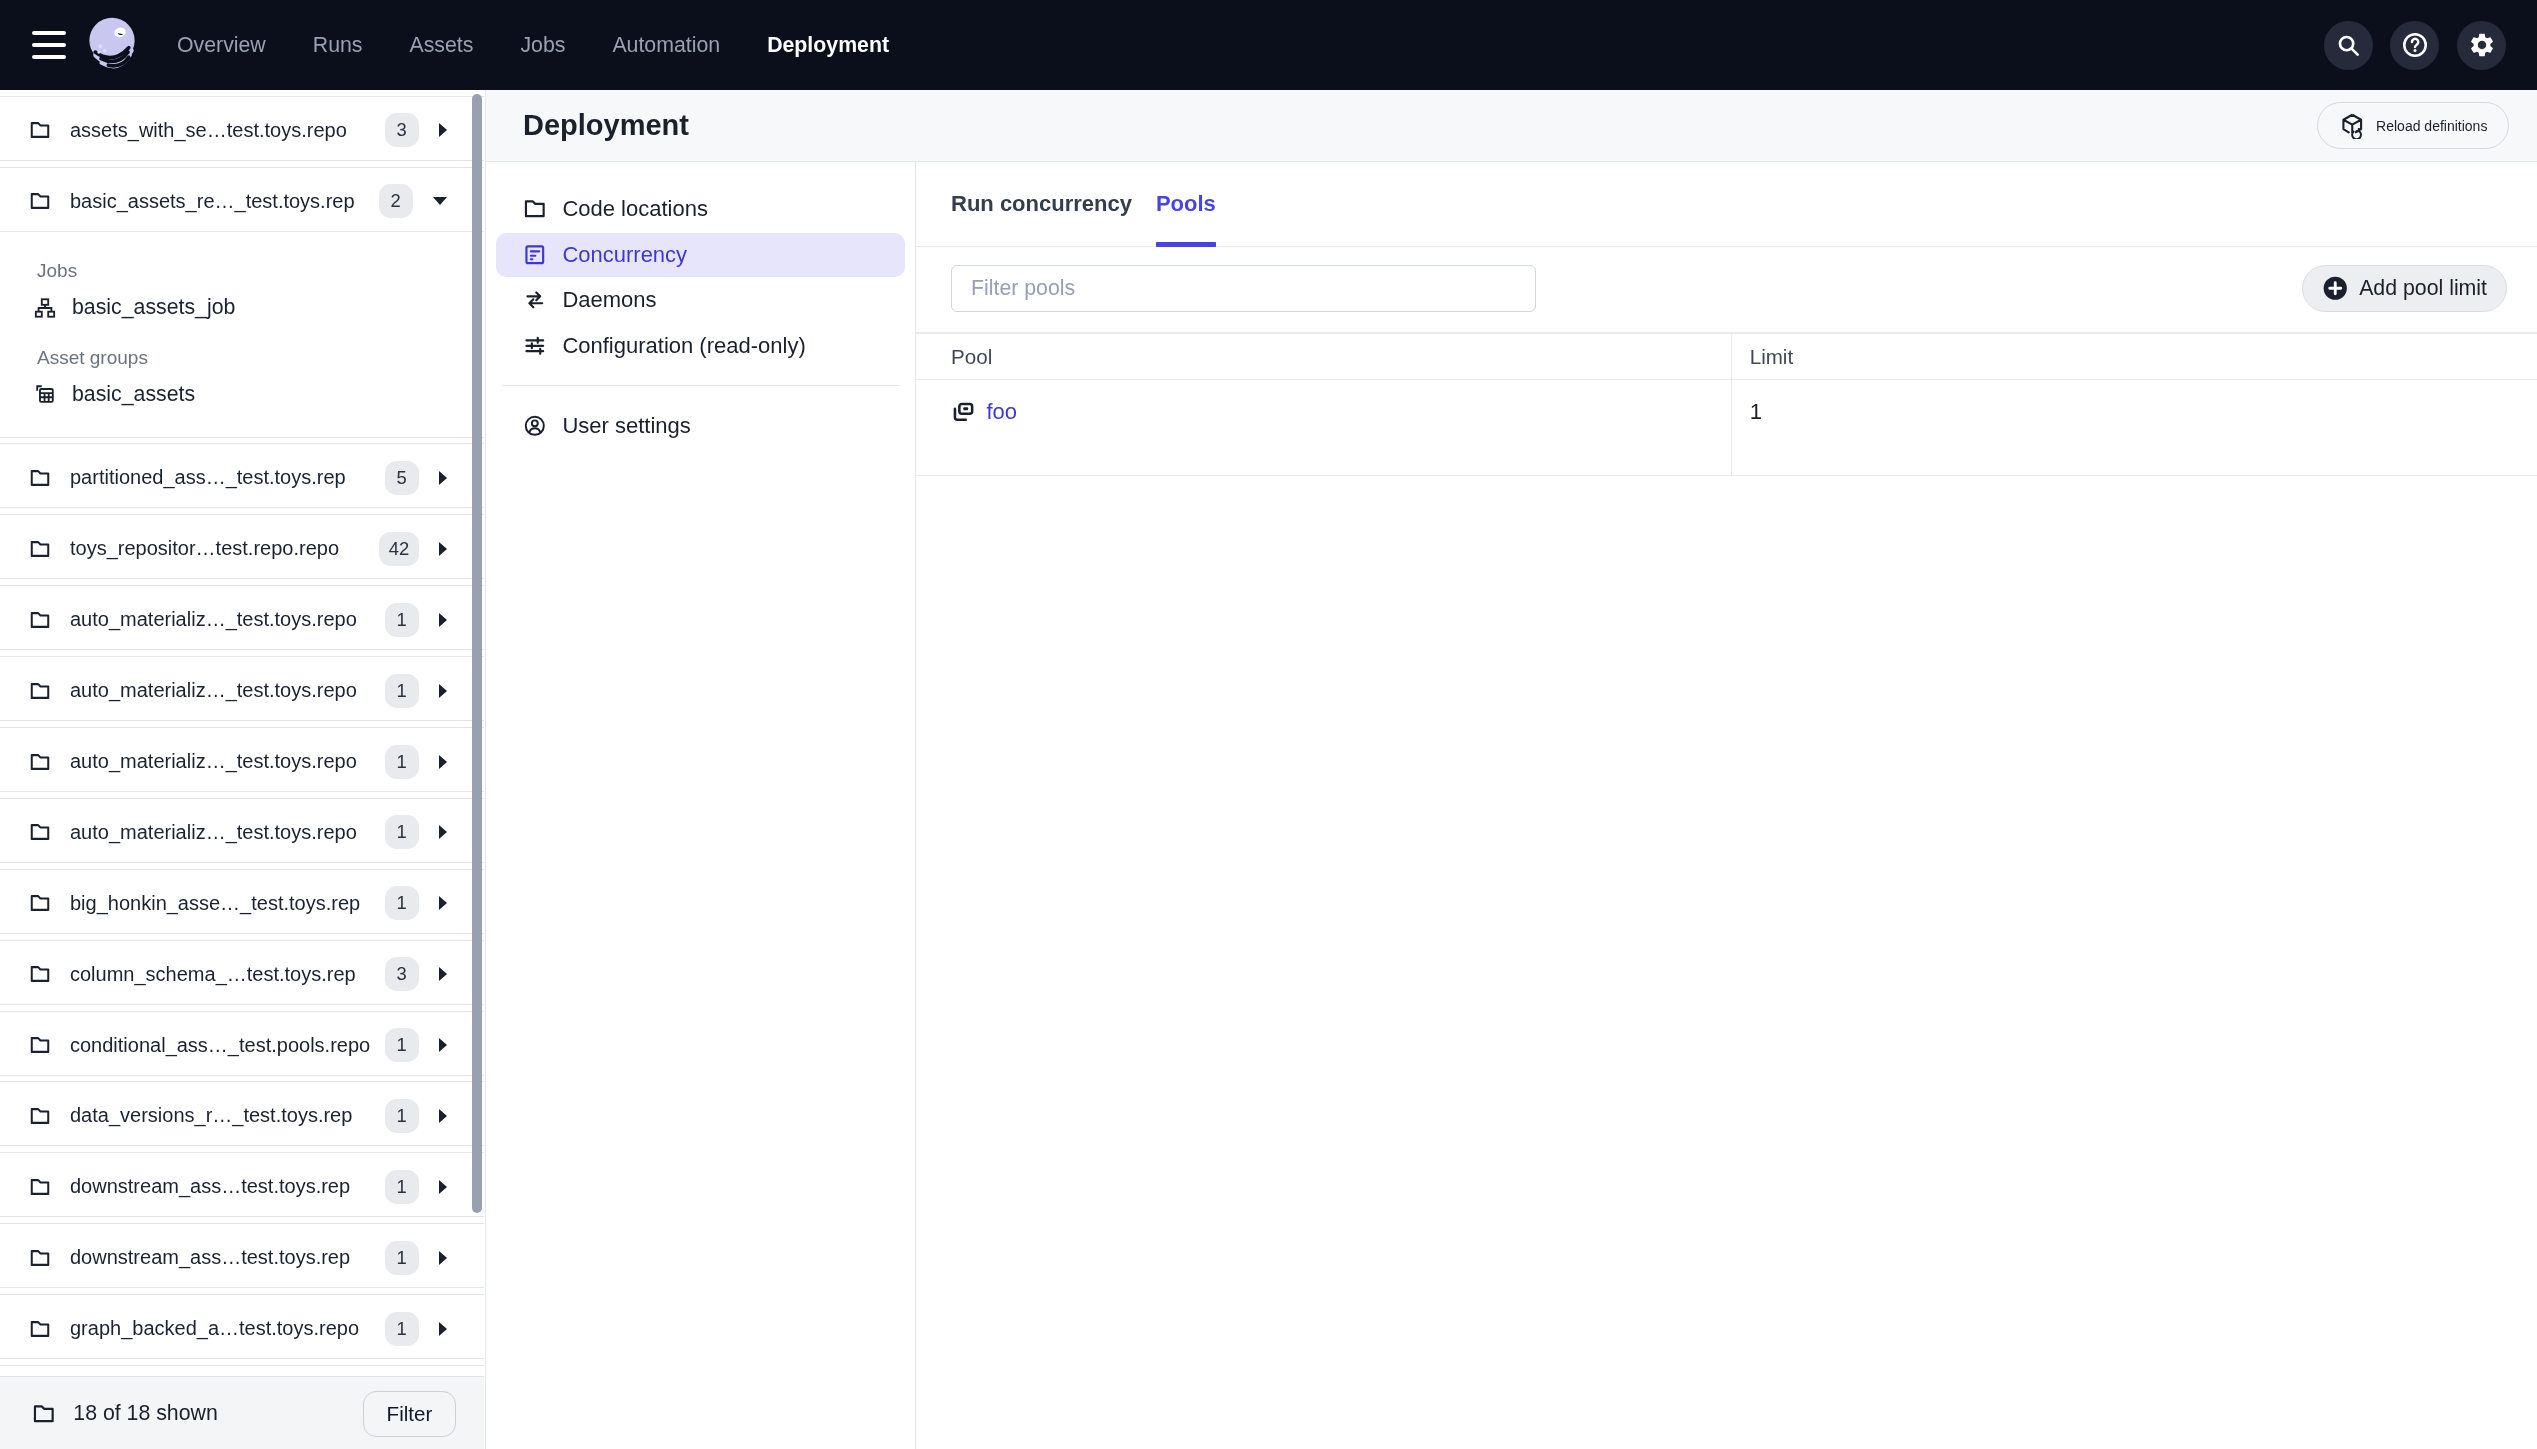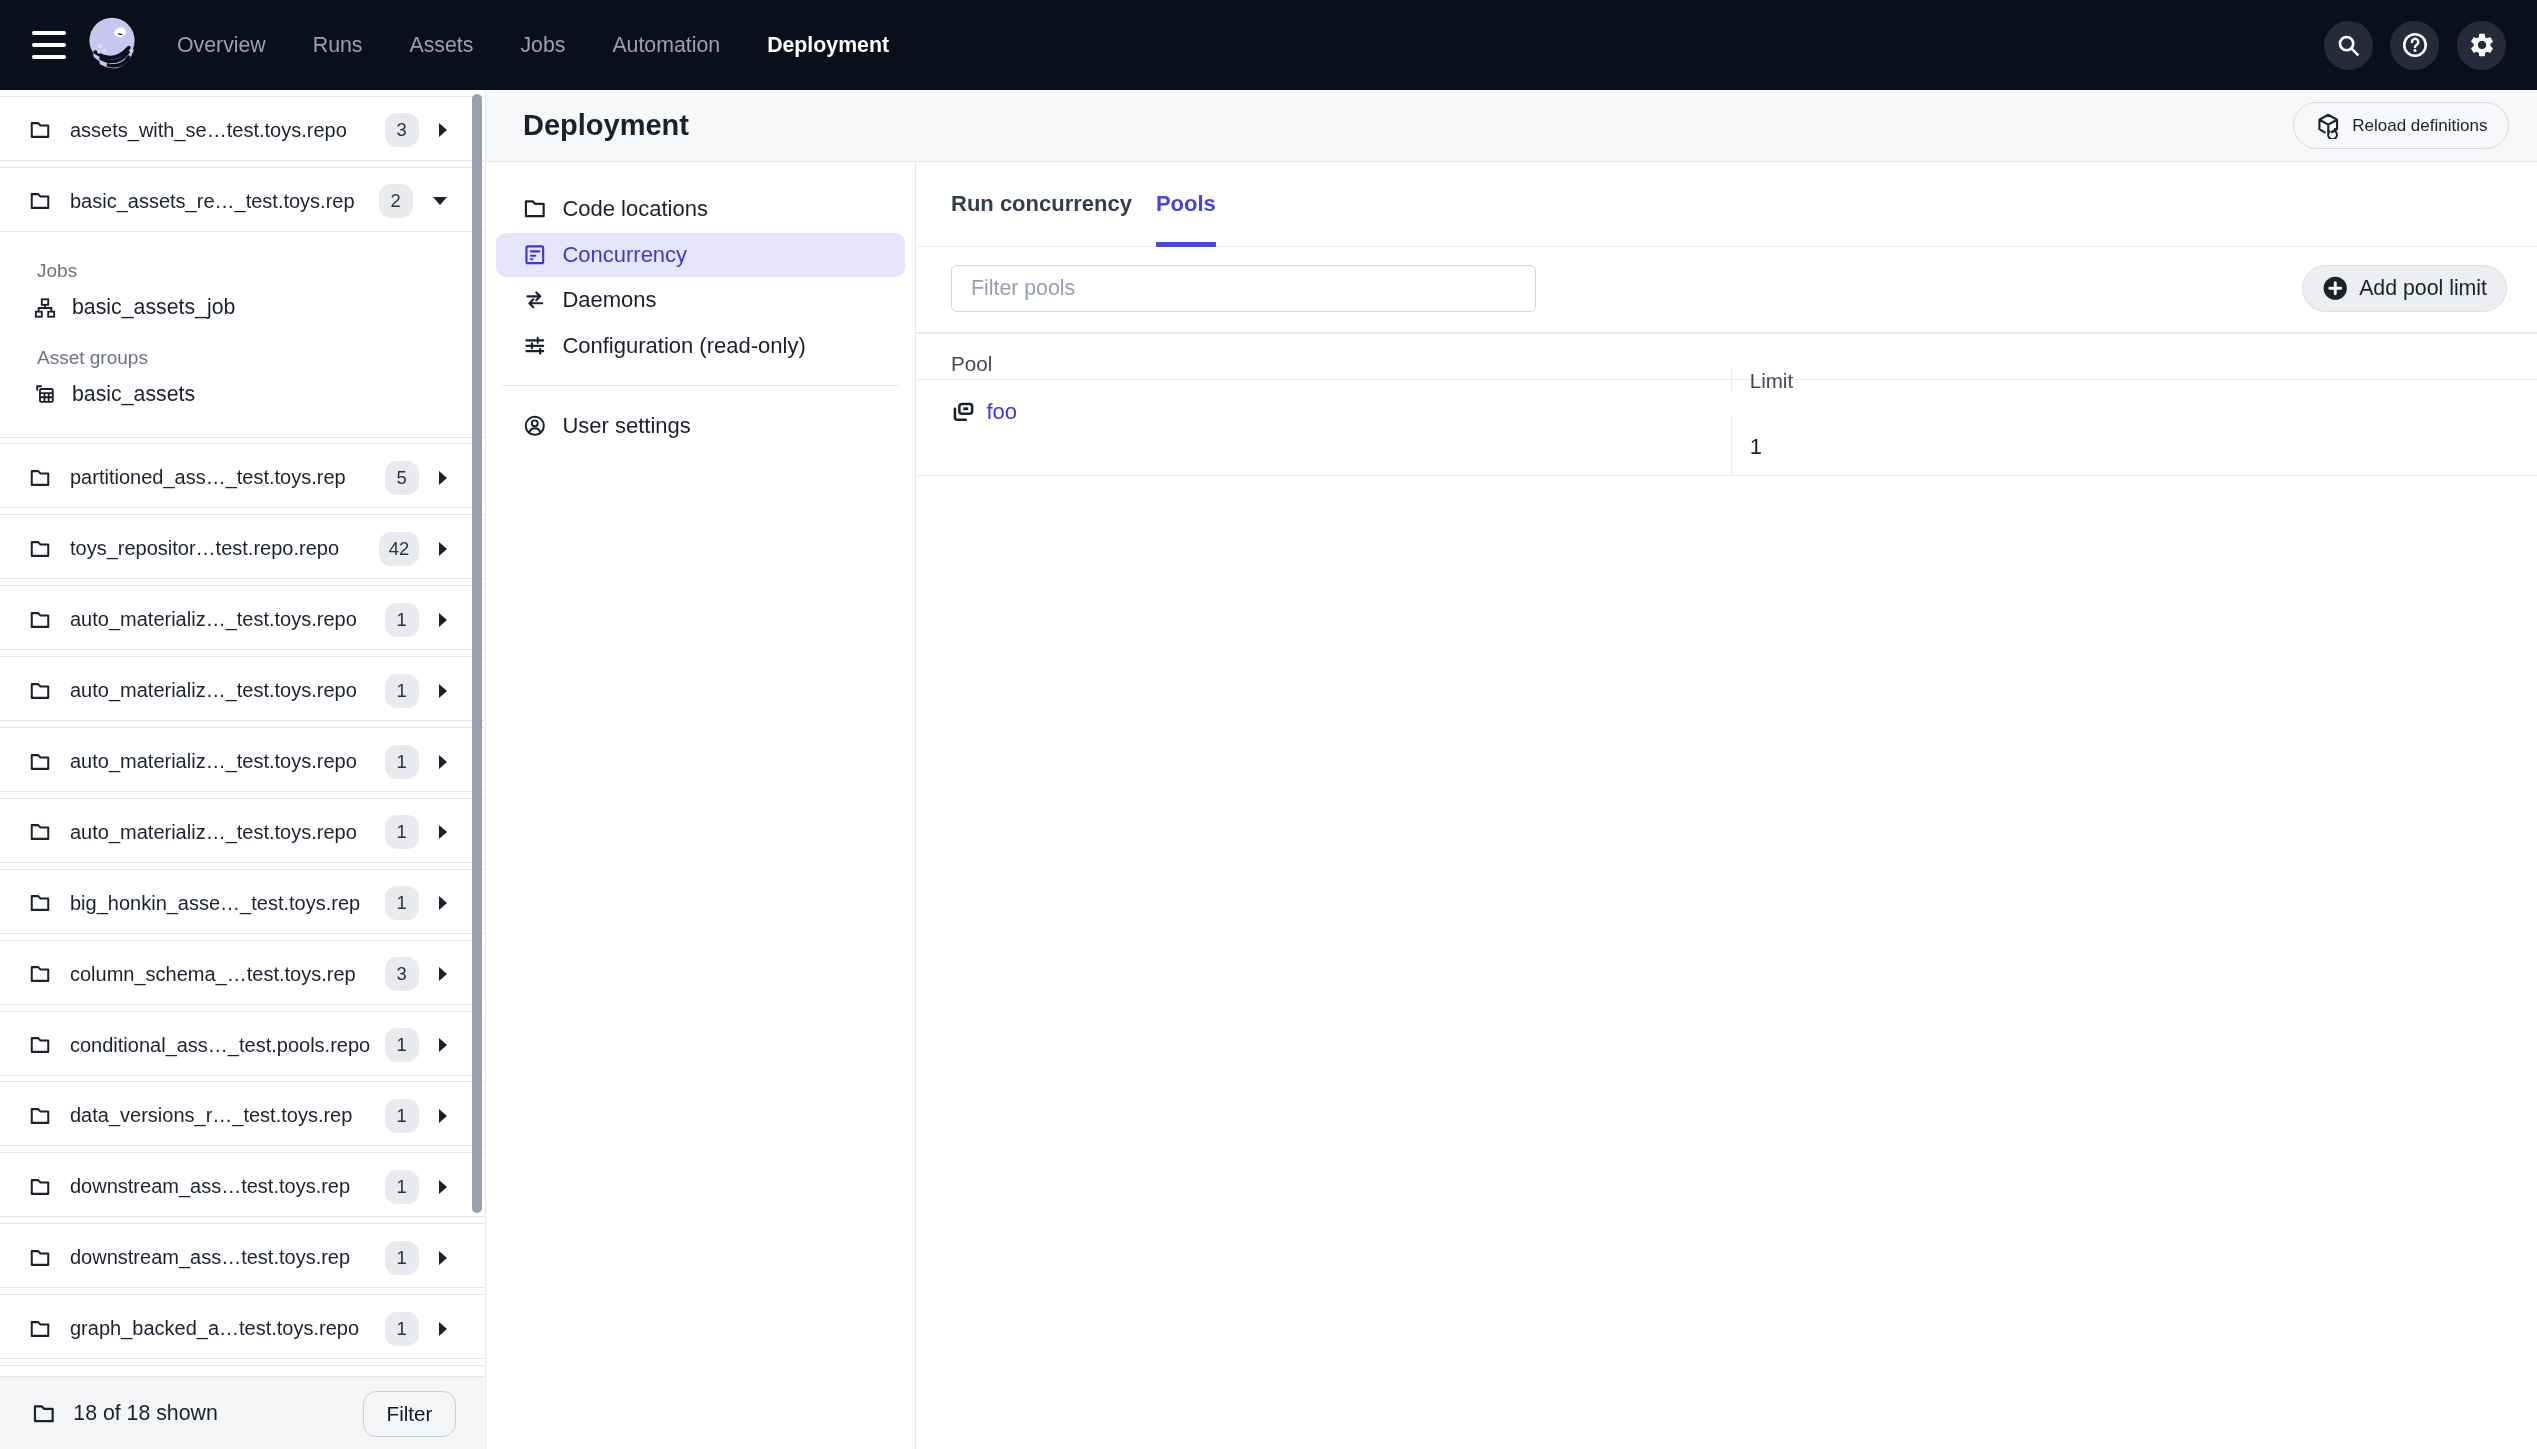--- a/index.html
+++ b/index.html
@@ -74,21 +74,21 @@
   
   .main { position:absolute; left:486px; top:90px; right:0; bottom:0; background:#ffffff; }
   .page-header {
     height:72px; background:#F7F8FA; border-bottom:0.7px solid #E4E7EC;
     display:flex; align-items:center; padding:0 29px 0 37px;
   }
   .page-title { font-size:29px; font-weight:600; color:#1A202C; }
   .reload-btn {
     margin-left:auto; height:47px; display:flex; align-items:center; gap:11px;
     padding:0 20.6px; border-radius:24px; border:1.5px solid #D4D9E0; background:transparent;
-    font-size:17px; font-weight:500; color:#1A202C; font-family:inherit; cursor:pointer;
+    font-size:14px; font-weight:500; color:#1A202C; font-family:inherit; cursor:pointer;
   }
 
   .main-body { display:flex; height:calc(100% - 73px); }
   .secondary-nav { width:430px; flex:0 0 auto; border-right:0.7px solid #E4E7EC; padding-top:23.6px; }
   .snav-item {
     height:44px; margin:1.5px 10.3px; padding:0 26.5px; border-radius:10.3px;
     display:flex; align-items:center; gap:16px; font-size:22px; font-weight:500; color:#1A202C; cursor:pointer;
   }
   .snav-item.selected { background:#E7E5FB; color:#3E38D2; }
   .snav-item svg { flex:0 0 auto; }
@@ -110,21 +110,21 @@
     margin-left:auto; height:47px; display:flex; align-items:center; gap:11px;
     padding:0 19px; border-radius:23.6px; border:0.7px solid #D9DDE3; background:#ECEEF1;
     font-size:21.3px; font-weight:500; color:#1A202C; font-family:inherit; cursor:pointer;
   }
 
   .pool-table { margin-top:20.6px; border-top:2.2px solid #E7EAEF; }
   .pt-row { display:grid; grid-template-columns:815px 1fr; border-bottom:0.7px solid #E7EAEF; }
   .pt-header { height:46px; }
   .pt-header .pt-cell { font-size:20.6px; color:#414958; display:flex; align-items:center; }
   .pt-cell.c1 { padding-left:35px; }
-  .pt-cell.c2 { padding-left:17.7px; border-left:0.7px solid #E7EAEF;margin-top:35px; }
+  .pt-cell.c2 { padding-left:17.7px; border-left:0.7px solid #E7EAEF; }
   .pt-data { height:96px; }
   .pt-data .pt-cell { padding-top:19px; }
   .pool-link { display:flex; align-items:center; gap:11.8px; }
   .pool-link a { font-size:22px; font-weight:500; color:#3F3AD6; text-decoration:none; cursor:pointer; }
   .limit-val { font-size:22px; color:#1A202C; }
 
   svg { display:block; }
 </style>
 </head>
 <body>

